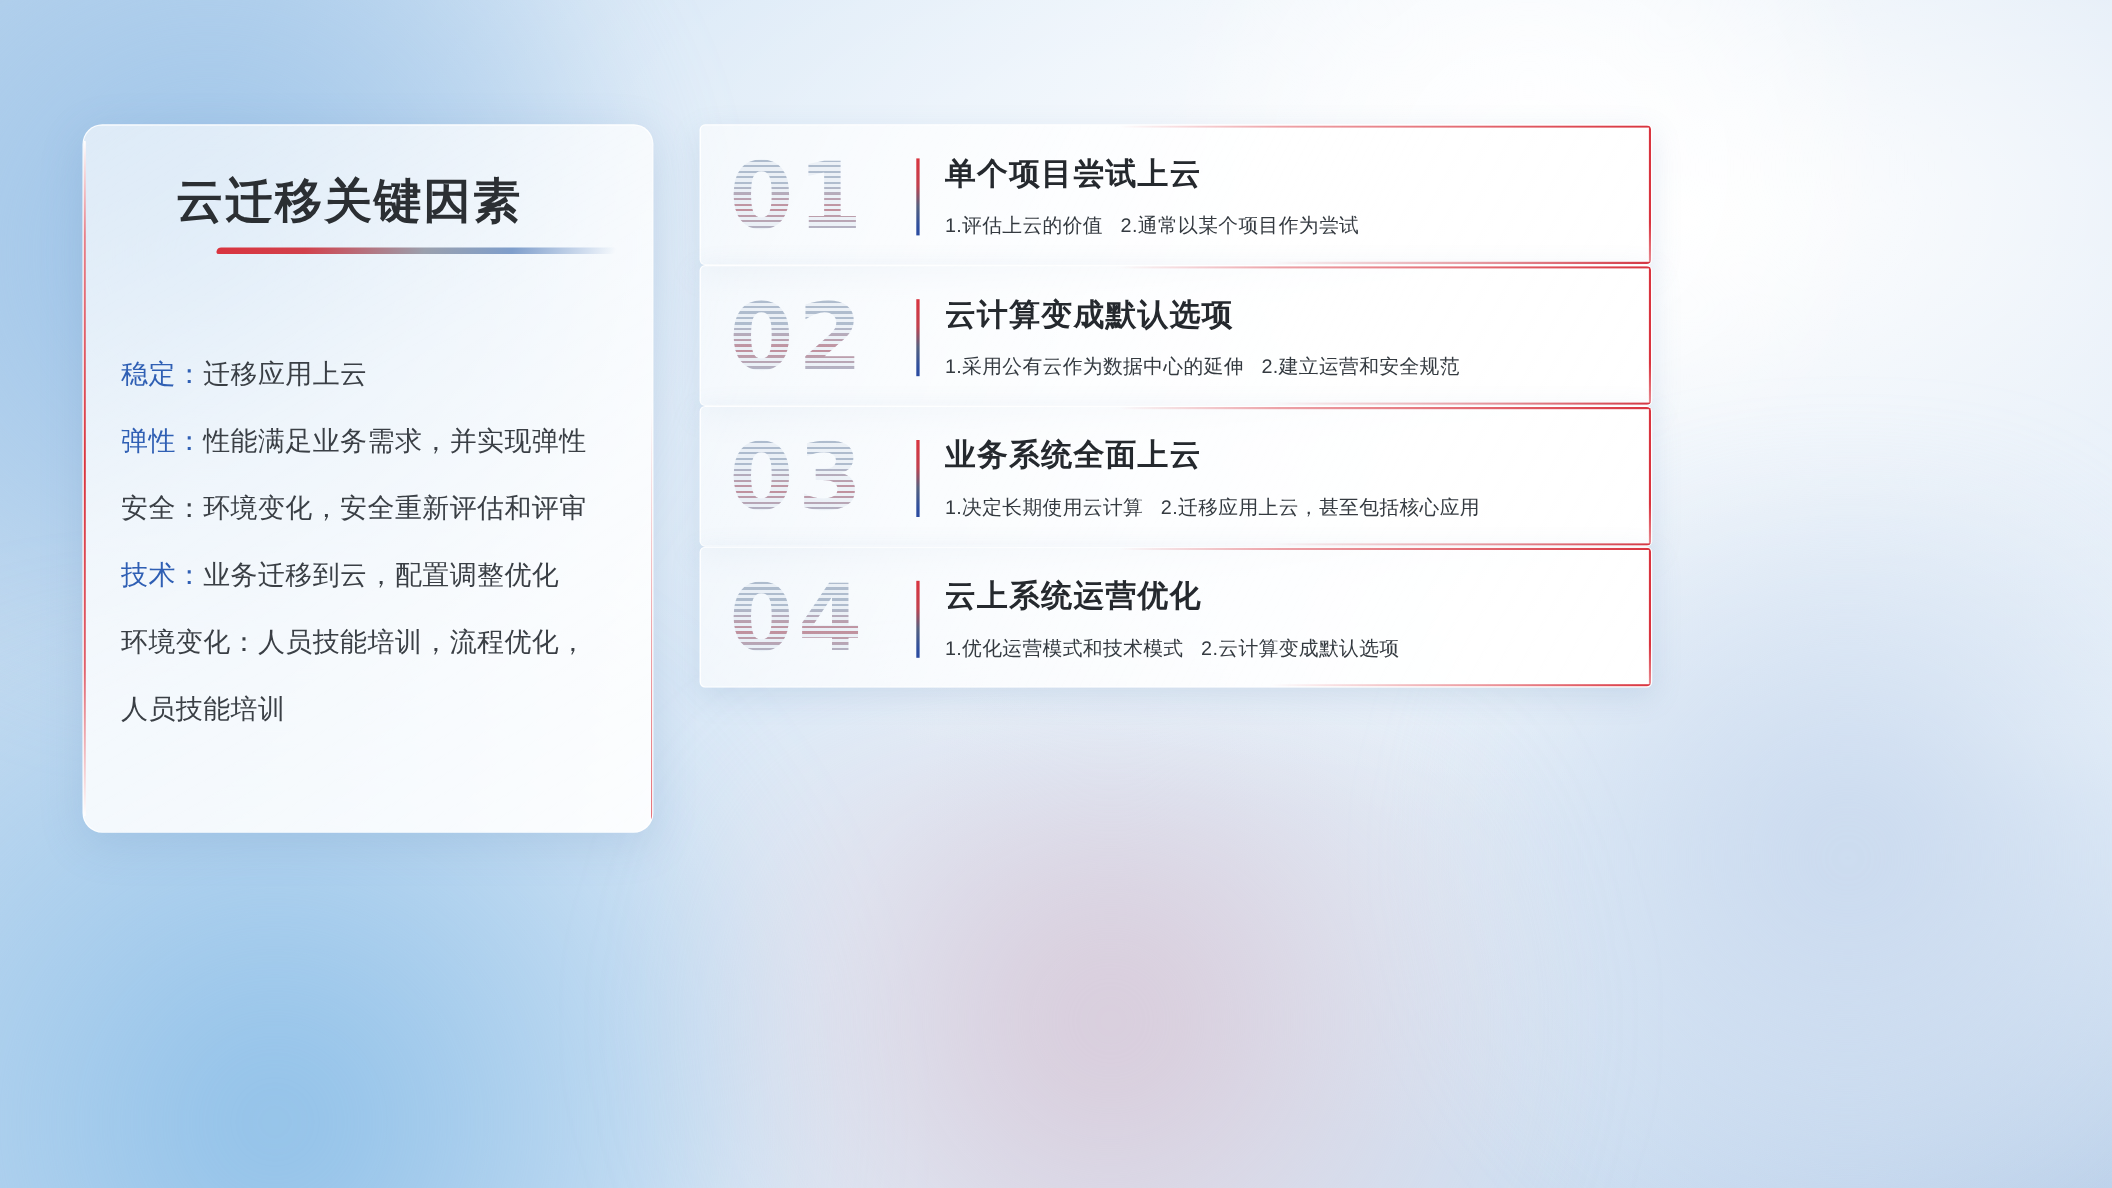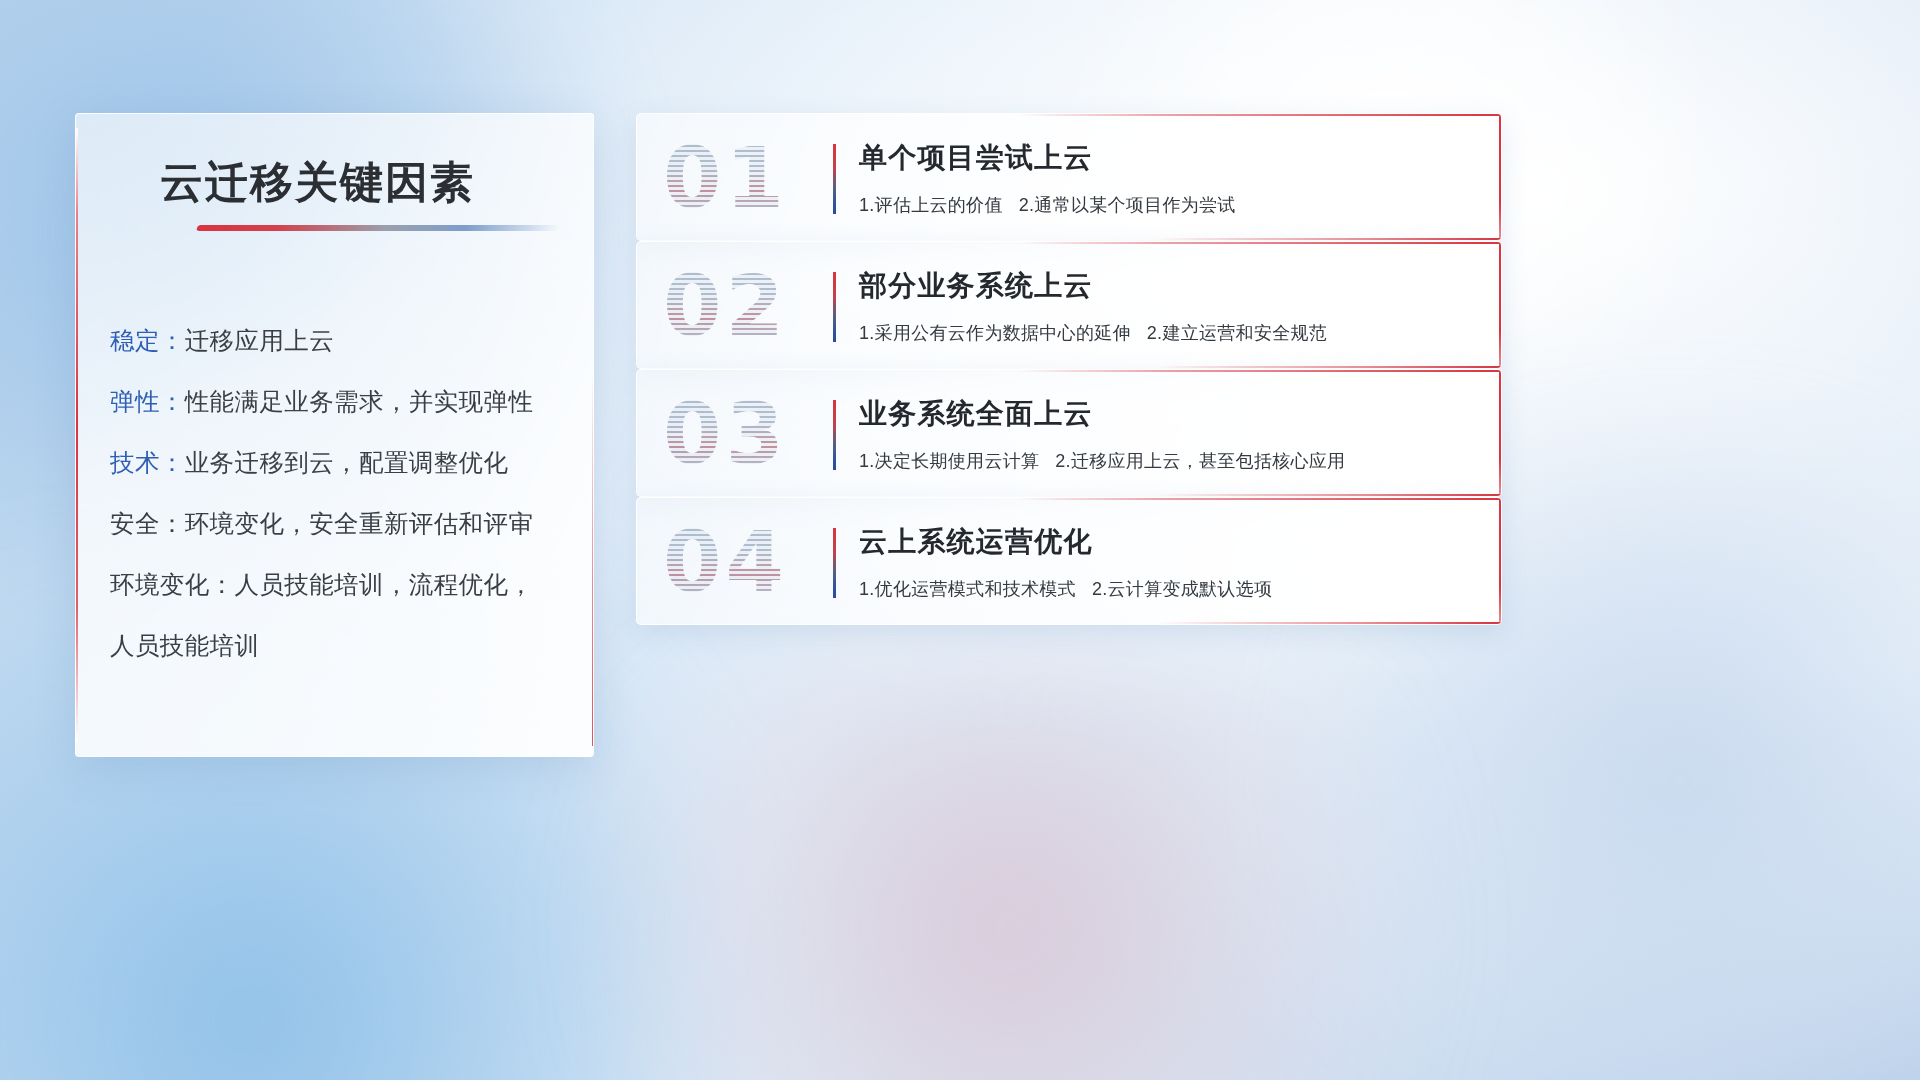--- a/index.html
+++ b/index.html
@@ -44,21 +44,21 @@
     background:radial-gradient(circle at 50% 60%, #ffffff 0%, rgba(255,255,255,.5) 40%, rgba(255,255,255,0) 72%);
     filter:blur(40px);
   }
 
   
   #stage { position:absolute; inset:0; z-index:2; }
 
   
   #left-panel {
     position:absolute; left:75px; top:113px; width:519px; height:644px;
-    border-radius:4px;
+    border-radius:18px;
     background:linear-gradient(150deg, rgba(255,255,255,.62) 0%, rgba(255,255,255,.80) 40%, rgba(255,255,255,.93) 100%);
     border:1px solid rgba(255,255,255,.85);
     box-shadow:0 10px 40px rgba(90,130,180,.18);
     overflow:hidden;
   }
   #left-panel::after{
     content:""; position:absolute; left:0; top:14px; bottom:14px; width:2px;
     background:linear-gradient(180deg,#ffffff 0%,#e8808a 14%,#d9343f 48%,#e0606c 78%,#ffffff 100%);
     border-radius:2px;
   }
@@ -186,26 +186,26 @@
     <div class="kv-list">
 
       <div class="kv-row">
         <span class="k">稳定：</span><span class="v">迁移应用上云</span>
       </div>
 
       <div class="kv-row">
         <span class="k">弹性：</span><span class="v">性能满足业务需求，并实现弹性</span>
       </div>
 
+      <div class="kv-row plain">
+        <span class="k">安全：</span><span class="v">环境变化，安全重新评估和评审</span>
+      </div>
+
       <div class="kv-row">
         <span class="k">技术：</span><span class="v">业务迁移到云，配置调整优化</span>
-      </div>
-
-      <div class="kv-row plain">
-        <span class="k">安全：</span><span class="v">环境变化，安全重新评估和评审</span>
       </div>
 
       <div class="kv-row plain">
         <span class="k">环境变化：</span><span class="v">人员技能培训，流程优化，</span>
       </div>
       <div class="kv-cont">人员技能培训</div>
 
     </div>
   </section>
 
@@ -226,21 +226,21 @@
     </article>
 
     <article class="card">
       <span class="edge-top"></span>
       <span class="edge-right"></span>
       <span class="edge-bottom"></span>
       <span class="num-ghost">02</span>
       <span class="num">02</span>
       <span class="num-tint">02</span>
       <span class="divider"></span>
-      <h2 class="c-title">部分业务系统上云</h2>
+      <h2 class="c-title">云计算变成默认选项</h2>
       <p class="c-desc">
         <span>1.采用公有云作为数据中心的延伸</span><span class="gap"></span><span>2.建立运营和安全规范</span>
       </p>
     </article>
 
     <article class="card">
       <span class="edge-top"></span>
       <span class="edge-right"></span>
       <span class="edge-bottom"></span>
       <span class="num-ghost">03</span>

